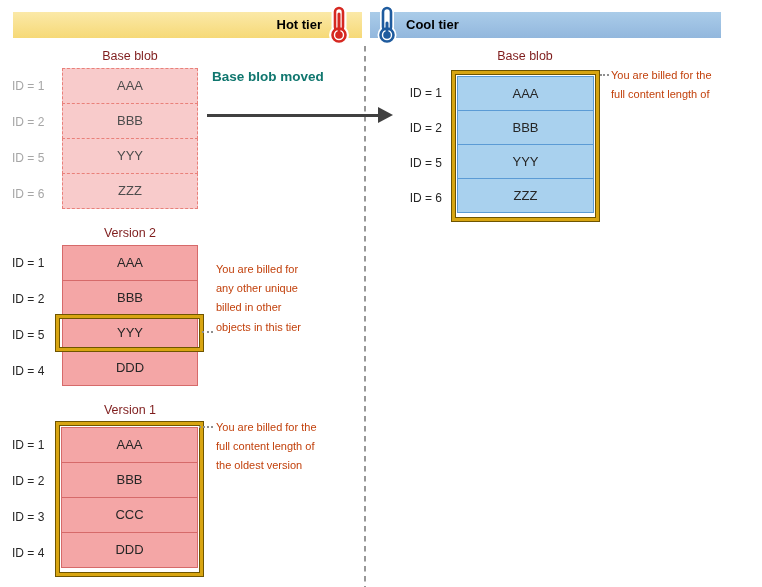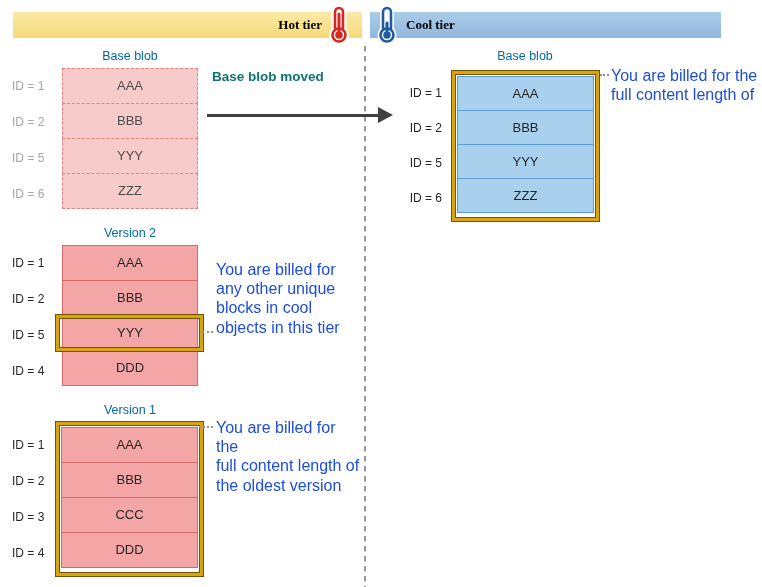--- a/index.html
+++ b/index.html
@@ -9,21 +9,21 @@
     color:#1a1a1a;
   }
   .canvas {
     position:relative;
     width:762px; height:587px;
     background:#ffffff;
     overflow:hidden;
   }
 
   
-  .tier-bar { position:absolute; top:12px; height:26px;font-family:Liberation Serif, serif; }
+  .tier-bar { position:absolute; top:12px; height:26px; }
   .hot-bar {
     left:13px; width:349px;
     background:linear-gradient(180deg,#FBE9A8 0%,#F6D977 100%);
   }
   .cool-bar {
     left:370px; width:351px;
     background:linear-gradient(180deg,#AACCE9 0%,#92B7DD 100%);
   }
   .tier-label {
     position:absolute; top:0; height:26px; line-height:26px;
@@ -49,21 +49,21 @@
     position:absolute; left:378px; top:107px;
     width:0; height:0;
     border-left:15px solid #404040;
     border-top:8.5px solid transparent;
     border-bottom:8.5px solid transparent;
   }
 
   
   .grp-title {
     position:absolute; width:136px; text-align:center;
-    font-size:12.5px; color:#0369a1;
+    font-size:12.5px; color:#7f1d1d;
   }
   .id-col { position:absolute; width:50px; }
   .id-cell { height:36px; line-height:36px; font-size:12px; color:#262626; }
   .id-cell.dim { color:#A6A6A6; }
   .stack { position:absolute; }
   .blk {
     width:136px; height:36px; line-height:34px;
     text-align:center; font-size:13px; color:#262626;
   }
   .blk + .blk { margin-top:-1px; }
@@ -97,21 +97,21 @@
   .v1-ids   { left:12px; top:427px; }
   .v1-frame { left:56px; top:422px; width:147px; height:154px; }
 
   
   .cool-base-title { left:457px; top:49px; }
   .cool-base-ids   { left:398px; top:76px; width:44px; text-align:right; }
   .cool-base-ids .id-cell { height:35px; line-height:35px; }
   .cool-frame { left:452px; top:71px; width:147px; height:150px; }
 
   
-  .note { position:absolute; font-size:16px; line-height:19.2px; color:#1d4ed8; }
+  .note { position:absolute; font-size:11px; line-height:19.2px; color:#c2410c; }
   .v2-note   { left:216px; top:260px; width:140px; }
   .v1-note   { left:216px; top:418px; width:145px; }
   .cool-note { left:611px; top:66px; width:148px; }
   .leader { position:absolute; border-top:2px dotted #8f8f8f; }
   .v2-leader   { left:202px; top:331px; width:11px; }
   .v1-leader   { left:199px; top:426px; width:14px; }
   .cool-leader { left:600px; top:74px; width:9px; }
 </style>
 </head>
 <body>
@@ -215,21 +215,21 @@
     <div class="blk blue">AAA</div>
     <div class="blk blue">BBB</div>
     <div class="blk blue">YYY</div>
     <div class="blk blue">ZZZ</div>
   </div>
 
   <div class="leader v2-leader"></div>
   <div class="note v2-note">
     <div>You are billed for</div>
     <div>any other unique</div>
-    <div>blocks in cool</div>
+    <div>billed in other</div>
     <div>objects in this tier</div>
   </div>
 
   <div class="leader v1-leader"></div>
   <div class="note v1-note">
     <div>You are billed for the</div>
     <div>full content length of</div>
     <div>the oldest version</div>
   </div>
 

